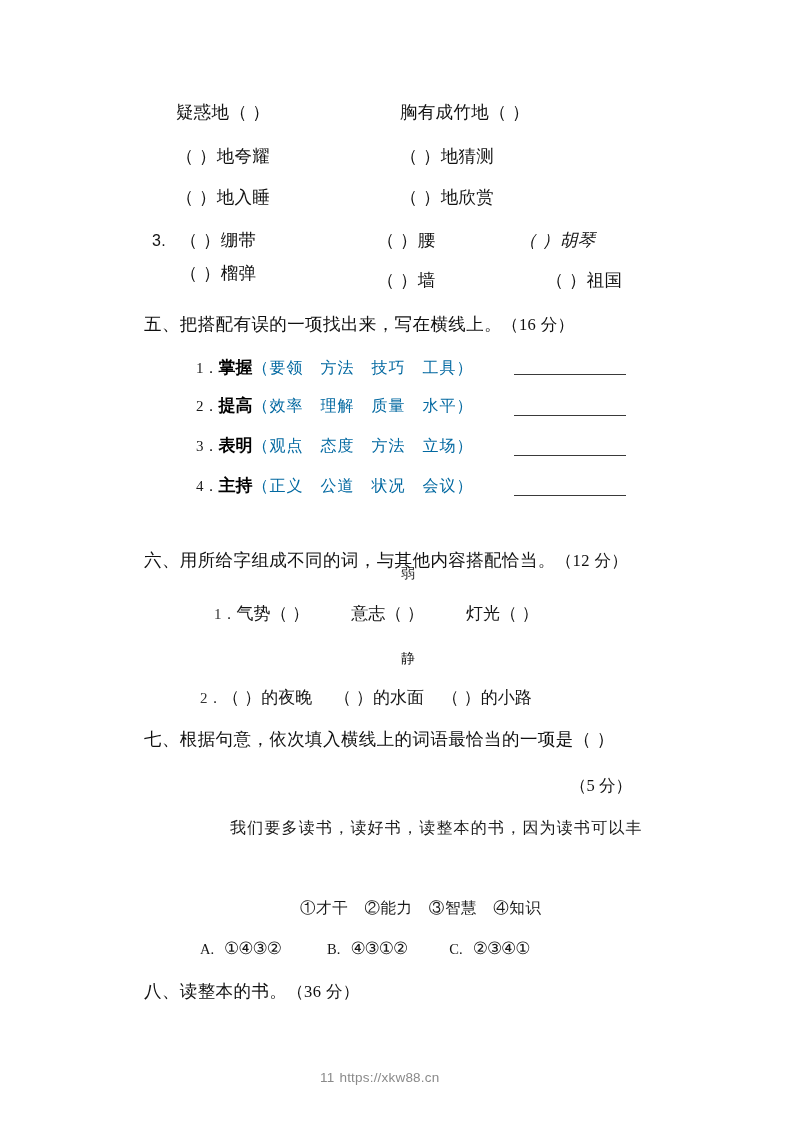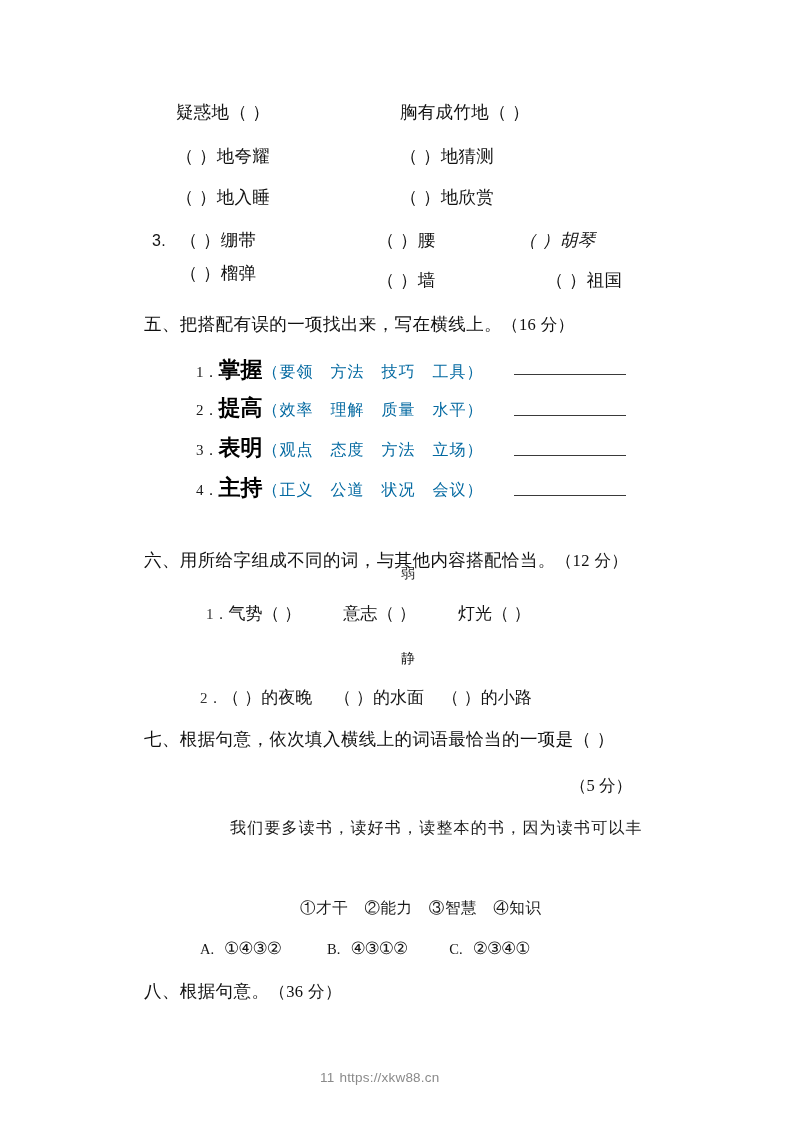--- a/index.html
+++ b/index.html
@@ -56,21 +56,21 @@
     font-size: 16.5px;
     font-family: "Liberation Serif", "DejaVu Serif", serif;
     color: #1a1a1a;
   }
   .five-line .idx {
     font-size: 15px;
   }
   .five-line .verb {
     font-family: "Liberation Sans", "DejaVu Sans", sans-serif;
     font-weight: bold;
-    font-size: 22px;
+    font-size: 17px;
     color: #000;
   }
   .five-line .opts {
     font-size: 16px;
     color: #0369a1;
     letter-spacing: 1px;
   }
   .answer-rule {
     position: absolute;
     height: 0;
@@ -196,21 +196,21 @@
     <span class="idx">4．</span><span class="verb">主持</span><span class="opts">（正义　公道　状况　会议）</span>
   </div>
   <div class="answer-rule" style="left:514px; top:495px; width:112px;"></div>
 
   <div class="row heading" style="left:144px; top:528px;margin-top:24px;">
     <span>六、用所给字组成不同的词，与其他内容搭配恰当。</span><span class="score">（12 分）</span>
   </div>
 
   <div class="six-char" style="left:401px; top:565px;">弱</div>
 
-  <div class="row six-line" style="left:206px; top:605px;">
+  <div class="row six-line" style="left:214px; top:605px;">
     <span class="idx">1．</span><span>气势（     ）</span><span style="display:inline-block;width:42px;"></span><span>意志（     ）</span><span style="display:inline-block;width:42px;"></span><span>灯光（     ）</span>
   </div>
 
   <div class="six-char" style="left:401px; top:650px;">静</div>
 
   <div class="row six-line" style="left:200px; top:689px;">
     <span class="idx">2．</span><span>（     ）的夜晚</span><span style="display:inline-block;width:22px;"></span><span>（     ）的水面</span><span style="display:inline-block;width:18px;"></span><span>（     ）的小路</span>
   </div>
 
   <div class="row heading" style="left:144px; top:731px;">七、根据句意，依次填入横线上的词语最恰当的一项是（        ）</div>
@@ -220,20 +220,20 @@
   <div class="passage" style="left:230px; top:818px;">我们要多读书，读好书，读整本的书，因为读书可以丰</div>
 
 
   <div class="circ-list" style="left:300px; top:898px;">①才干　②能力　③智慧　④知识</div>
 
   <div class="choices" style="left:200px; top:938px;">
     <span class="lab">A.</span><span style="display:inline-block;width:10px;"></span><span class="grp">①④③②</span><span style="display:inline-block;width:46px;"></span><span class="lab">B.</span><span style="display:inline-block;width:10px;"></span><span class="grp">④③①②</span><span style="display:inline-block;width:42px;"></span><span class="lab">C.</span><span style="display:inline-block;width:10px;"></span><span class="grp">②③④①</span>
   </div>
 
   <div class="row heading" style="left:144px; top:983px;">
-    <span>八、根据句意。</span><span class="score">（36 分）</span>
+    <span>八、读整本的书。</span><span class="score">（36 分）</span>
   </div>
 
   <div class="footer" style="left:320px; top:1070px;">
     <span>11</span><span style="display:inline-block;width:5px;"></span><span>https://xkw88.cn</span>
   </div>
 
 </div>
 
 </body></html>

